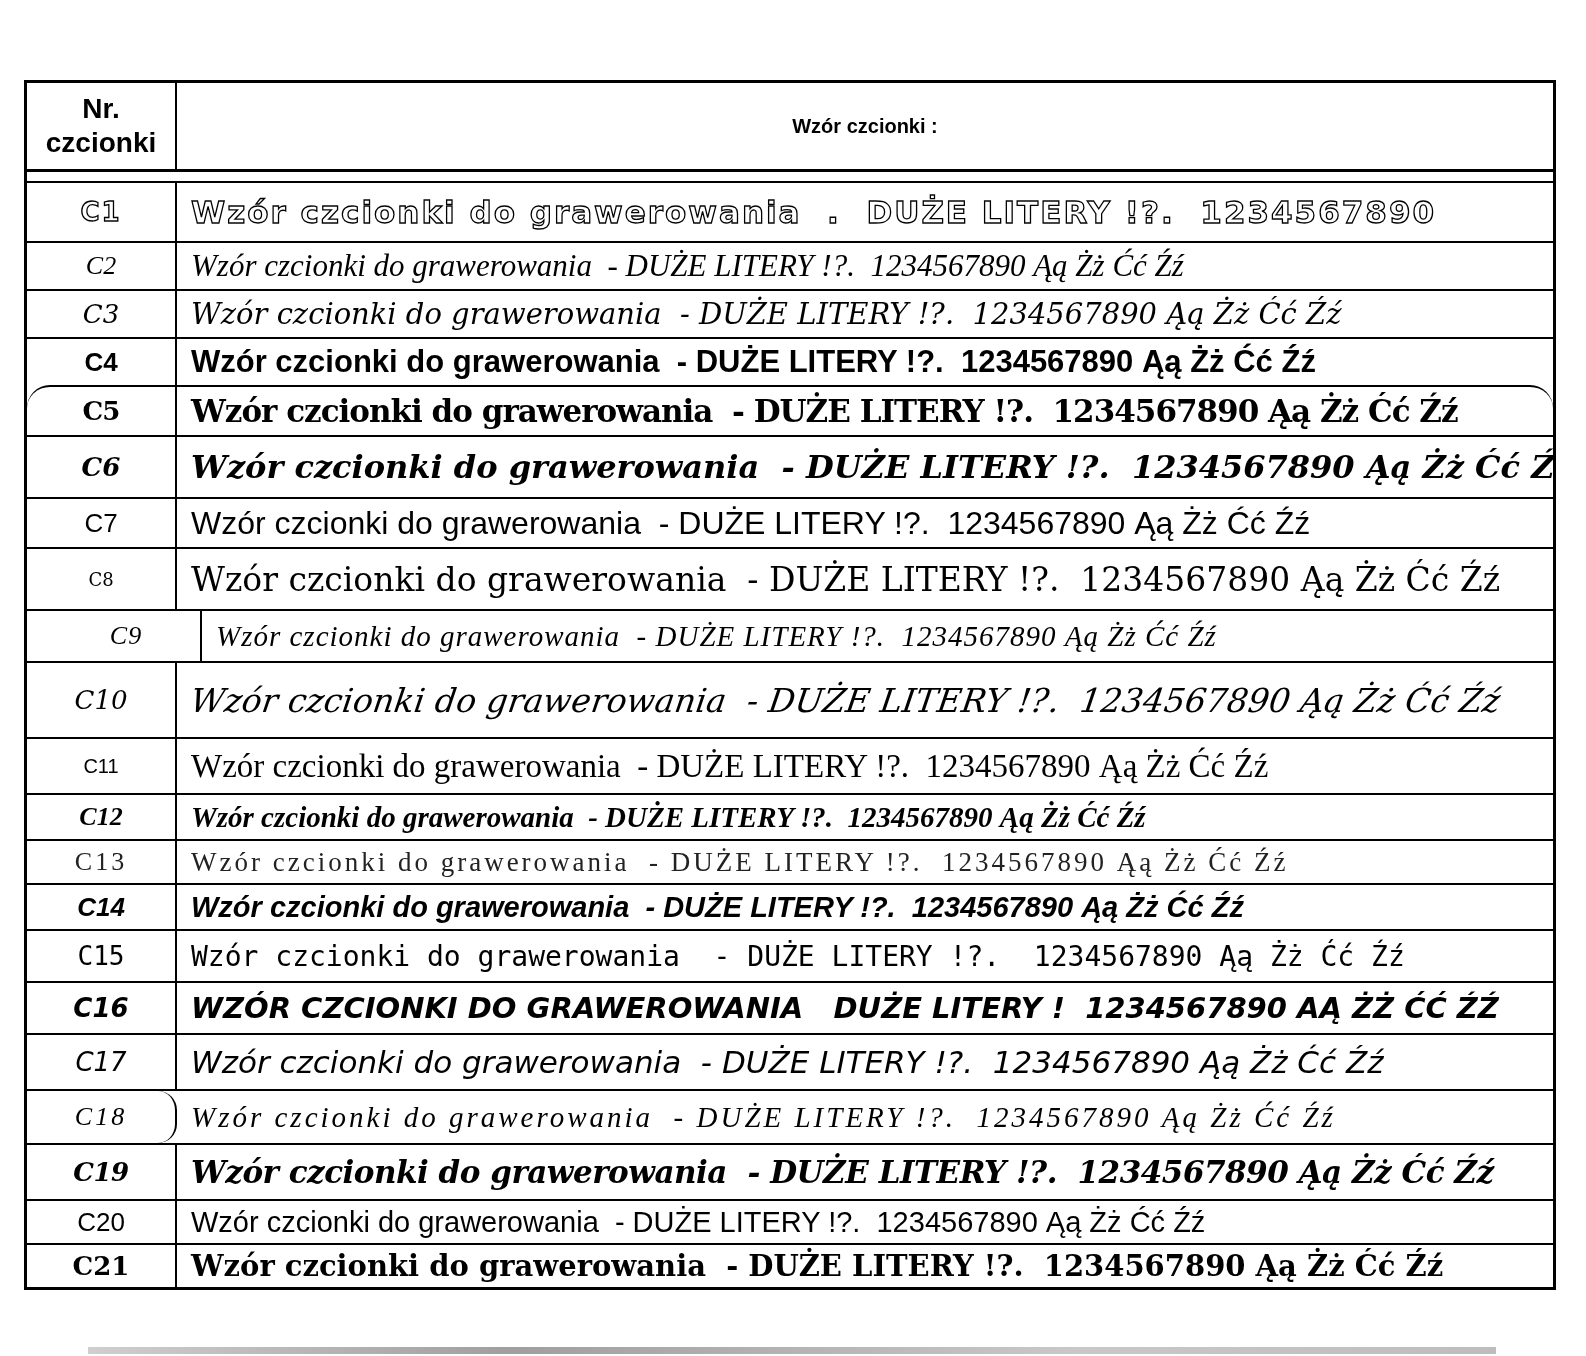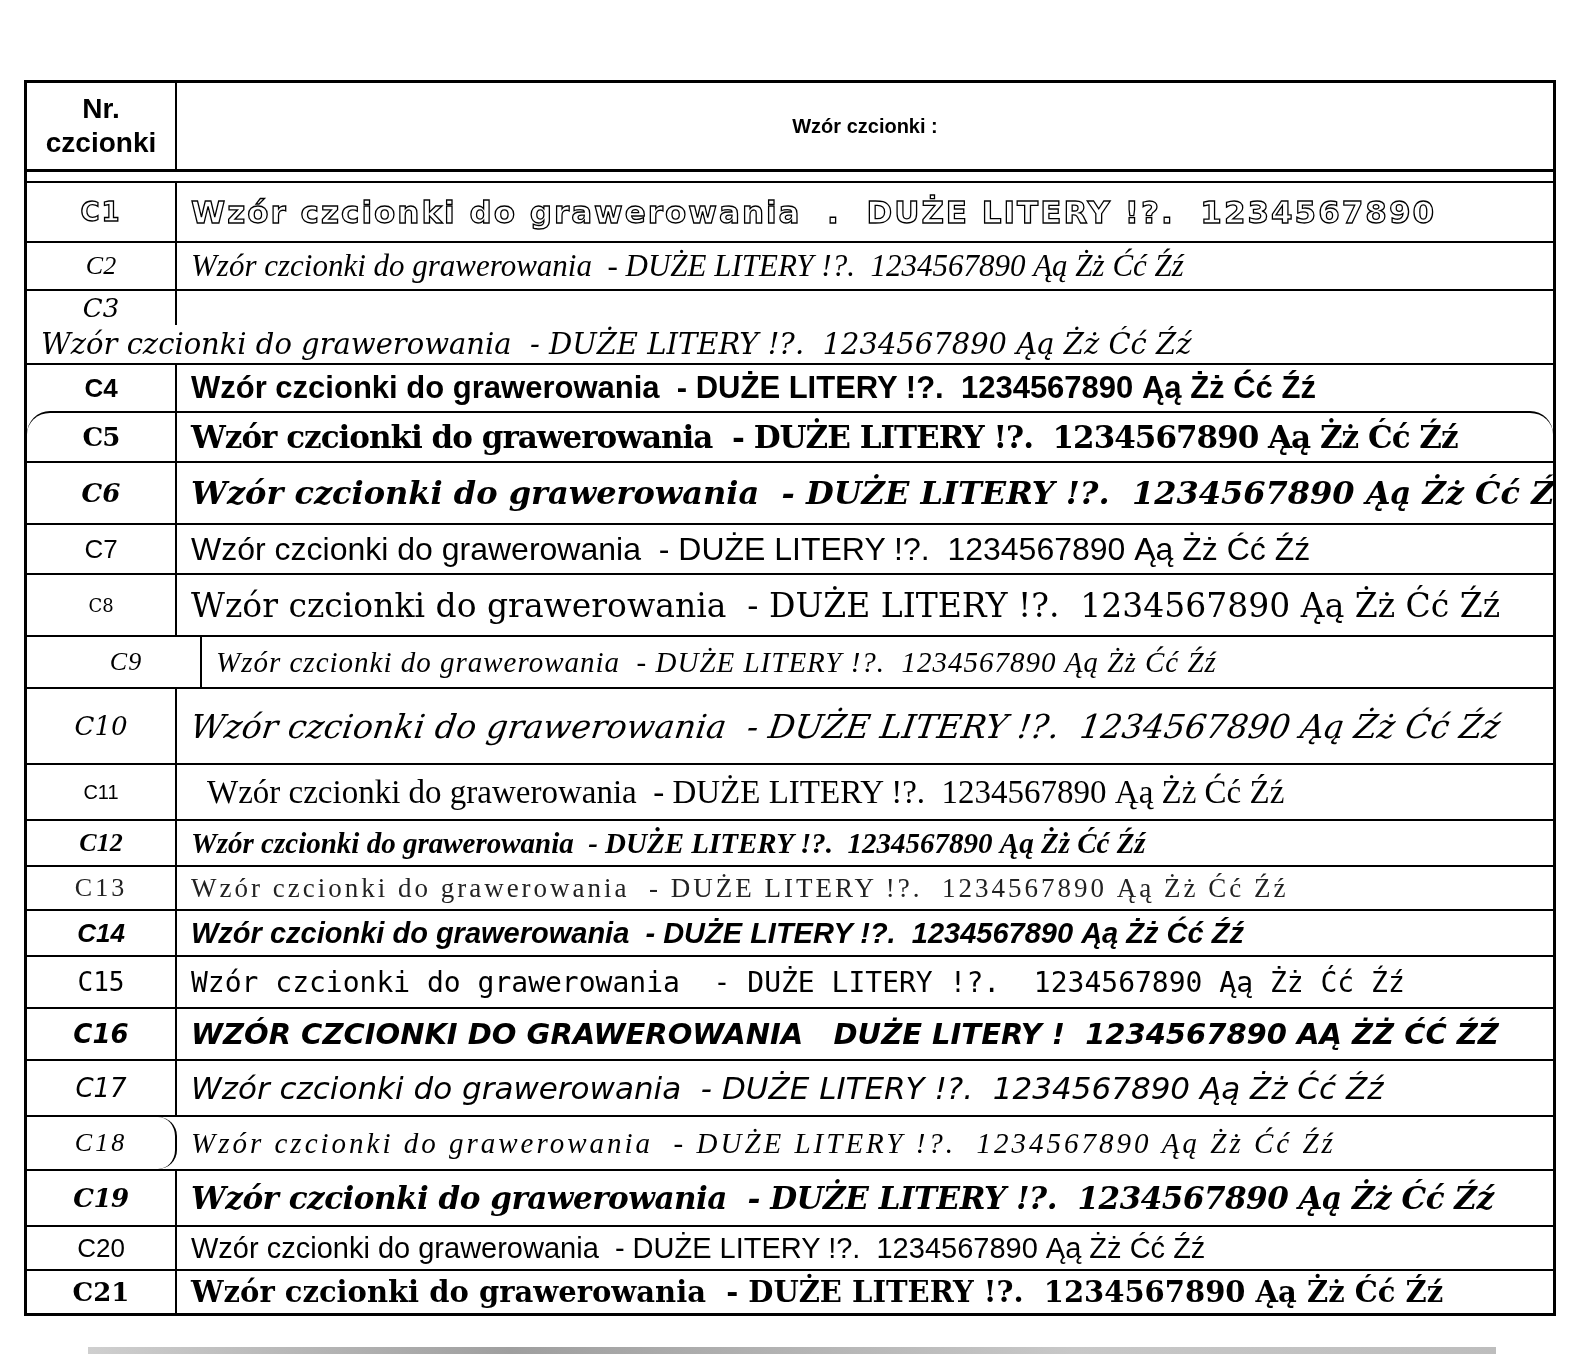--- a/index.html
+++ b/index.html
@@ -35,29 +35,29 @@
   }
   
   .f-c1{min-height:58px;}
   .f-c1 .td{font-family:"DejaVu Sans",sans-serif;font-weight:700;letter-spacing:2px;}
   @supports (-webkit-text-stroke:1px #000){
     .f-c1 .td{color:#fff;-webkit-text-stroke:1.3px #000;}
   }
   .f-c1 .td-sample{font-size:31px;}
 
   .f-c2{min-height:48px;} .f-c2 .td{font-family:"Liberation Serif",serif;font-style:italic;} .f-c2 .td-sample{font-size:31px;}
-  .f-c3{min-height:48px;flex-direction:column;} .f-c3 .td{font-family:"DejaVu Serif",serif;font-style:italic;} .f-c3 .td-sample{font-size:29px;}
+  .f-c3{min-height:48px;} .f-c3 .td{font-family:"DejaVu Serif",serif;font-style:italic;} .f-c3 .td-sample{font-size:29px;}
   .f-c4{min-height:48px;} .f-c4 .td{font-family:"Liberation Sans",sans-serif;font-weight:700;} .f-c4 .td-sample{font-size:31px;}
   .f-c5{min-height:50px;border-radius:23px;} .f-c5 .td{font-family:"DejaVu Serif",serif;font-weight:700;letter-spacing:-1px;} .f-c5 .td-sample{font-size:31px;}
   .f-c6{min-height:62px;} .f-c6 .td{font-family:"DejaVu Serif",serif;font-weight:700;font-style:italic;} .f-c6 .td-sample{font-size:32px;}
   .f-c7{min-height:50px;} .f-c7 .td{font-family:"Liberation Sans",sans-serif;} .f-c7 .td-sample{font-size:32px;}
   .f-c8{min-height:62px;} .f-c8 .td{font-family:"DejaVu Serif",serif;} .f-c8 .td-sample{font-size:33px;} .f-c8 .td-nr{font-size:18px;}
   .f-c9{min-height:52px;padding-left:25px;} .f-c9 .td{font-family:"Liberation Serif",serif;font-style:italic;letter-spacing:1px;} .f-c9 .td-sample{font-size:29px;}
   .f-c10{min-height:76px;} .f-c10 .td{font-family:"DejaVu Serif",serif;font-style:italic;} .f-c10 .td-sample{font-size:33px;transform:skewX(-8deg);}
-  .f-c11{min-height:56px;gap:16px;} .f-c11 .td{font-family:"Liberation Serif",serif;} .f-c11 .td-sample{font-size:33px;} .f-c11 .td-nr{font-size:20px;font-family:"Liberation Sans",sans-serif;}
+  .f-c11{min-height:56px;} .f-c11 .td{font-family:"Liberation Serif",serif;} .f-c11 .td-sample{font-size:33px;} .f-c11 .td-nr{font-size:20px;font-family:"Liberation Sans",sans-serif;}
   .f-c12{min-height:46px;} .f-c12 .td{font-family:"Liberation Serif",serif;font-weight:700;font-style:italic;} .f-c12 .td-sample{font-size:29px;}
   .f-c13{min-height:44px;} .f-c13 .td{font-family:"Liberation Serif",serif;letter-spacing:3px;color:#222;} .f-c13 .td-sample{font-size:27px;}
   .f-c14{min-height:46px;} .f-c14 .td{font-family:"Liberation Sans",sans-serif;font-weight:700;font-style:italic;} .f-c14 .td-sample{font-size:29px;}
   .f-c15{min-height:52px;} .f-c15 .td{font-family:"DejaVu Sans Mono",monospace;} .f-c15 .td-sample{font-size:28px;}
   .f-c16{min-height:52px;} .f-c16 .td{font-family:"DejaVu Sans",sans-serif;font-weight:700;font-style:italic;} .f-c16 .td-sample{font-size:29px;}
   .f-c17{min-height:56px;} .f-c17 .td{font-family:"DejaVu Sans",sans-serif;font-style:oblique;} .f-c17 .td-sample{font-size:31px;}
   .f-c18{min-height:54px;} .f-c18 .td{font-family:"Liberation Serif",serif;font-style:italic;letter-spacing:3px;border-radius:19px;} .f-c18 .td-sample{font-size:29px;}
   .f-c19{min-height:56px;} .f-c19 .td{font-family:"DejaVu Serif",serif;font-weight:700;font-style:italic;letter-spacing:-0.5px;} .f-c19 .td-sample{font-size:31px;}
   .f-c20{min-height:44px;} .f-c20 .td{font-family:"Liberation Sans",sans-serif;} .f-c20 .td-sample{font-size:29px;}
   .f-c21{min-height:44px;} .f-c21 .td{font-family:"DejaVu Serif",serif;font-weight:700;} .f-c21 .td-sample{font-size:29px;}

